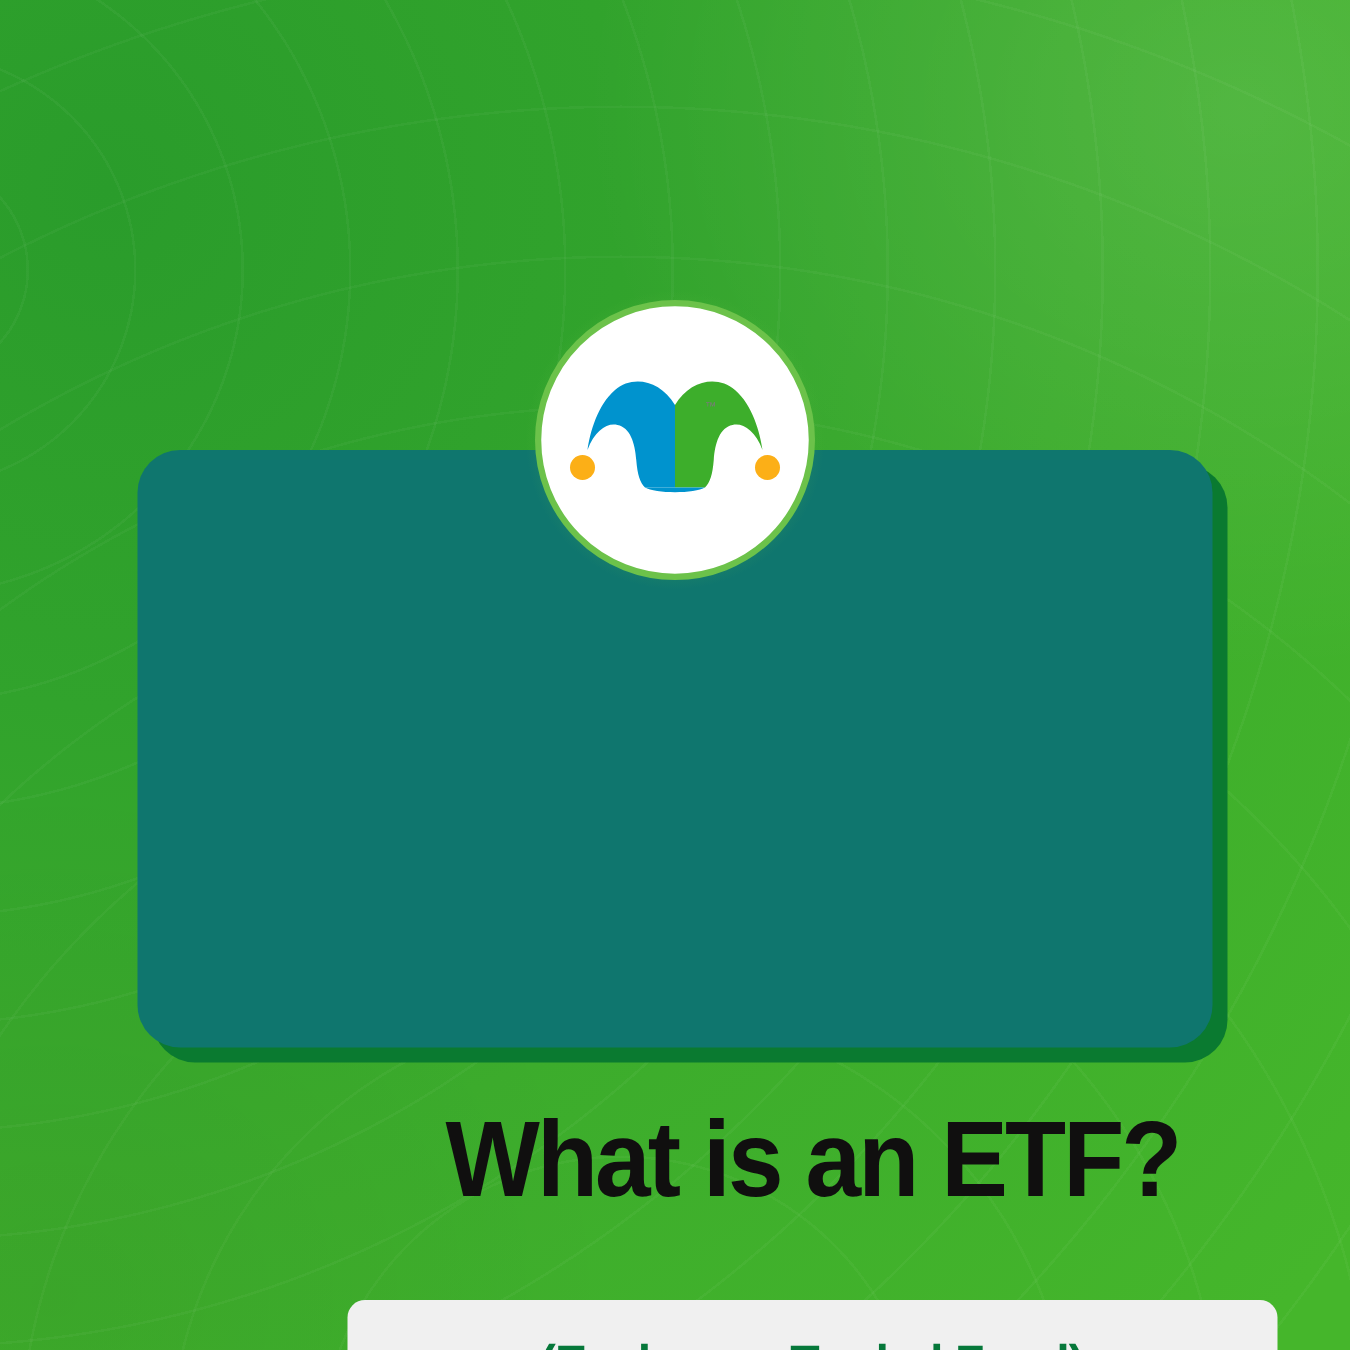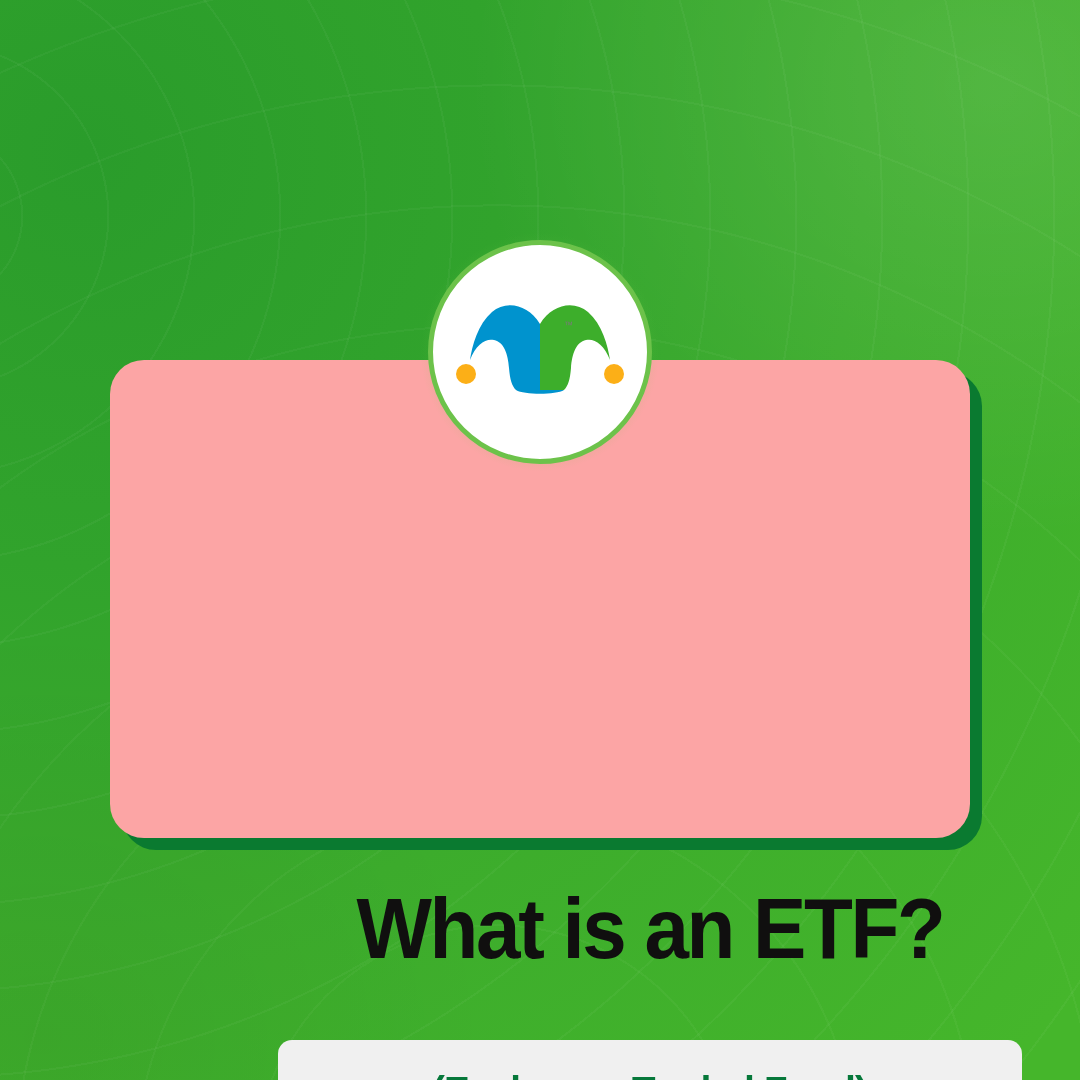--- a/index.html
+++ b/index.html
@@ -67,21 +67,21 @@
     border-radius: 34px;
     background: #0a7a30;
   }
   .card {
     position: absolute;
     left: 110px;
     top: 360px;
     width: 860px;
     height: 478px;
     border-radius: 34px;
-    background: #fca5a5;
+    background: #0f766e;
   }
 
   
   .logo-wrap {
     position: absolute;
     left: 428px;
     top: 240px;
     width: 224px;
     height: 224px;
   }

